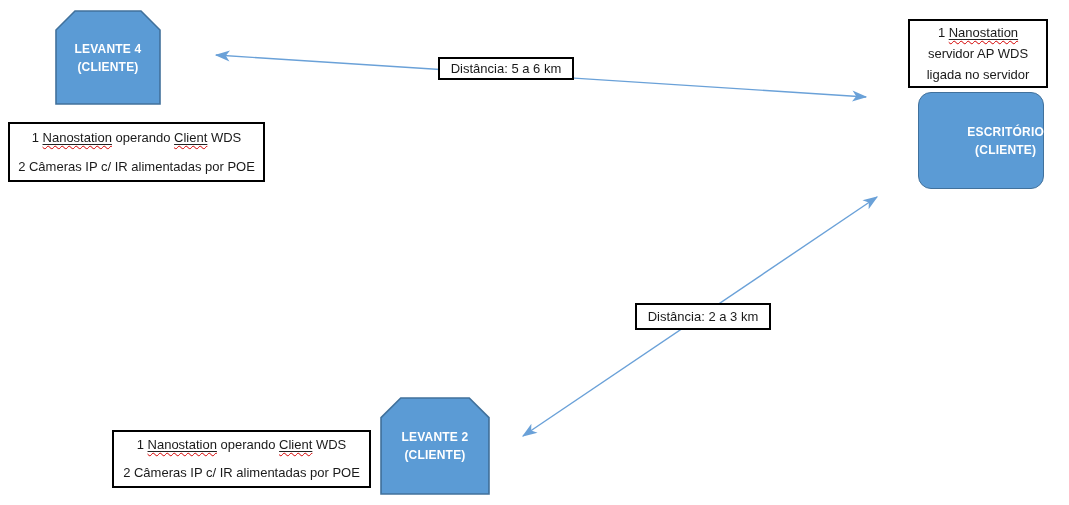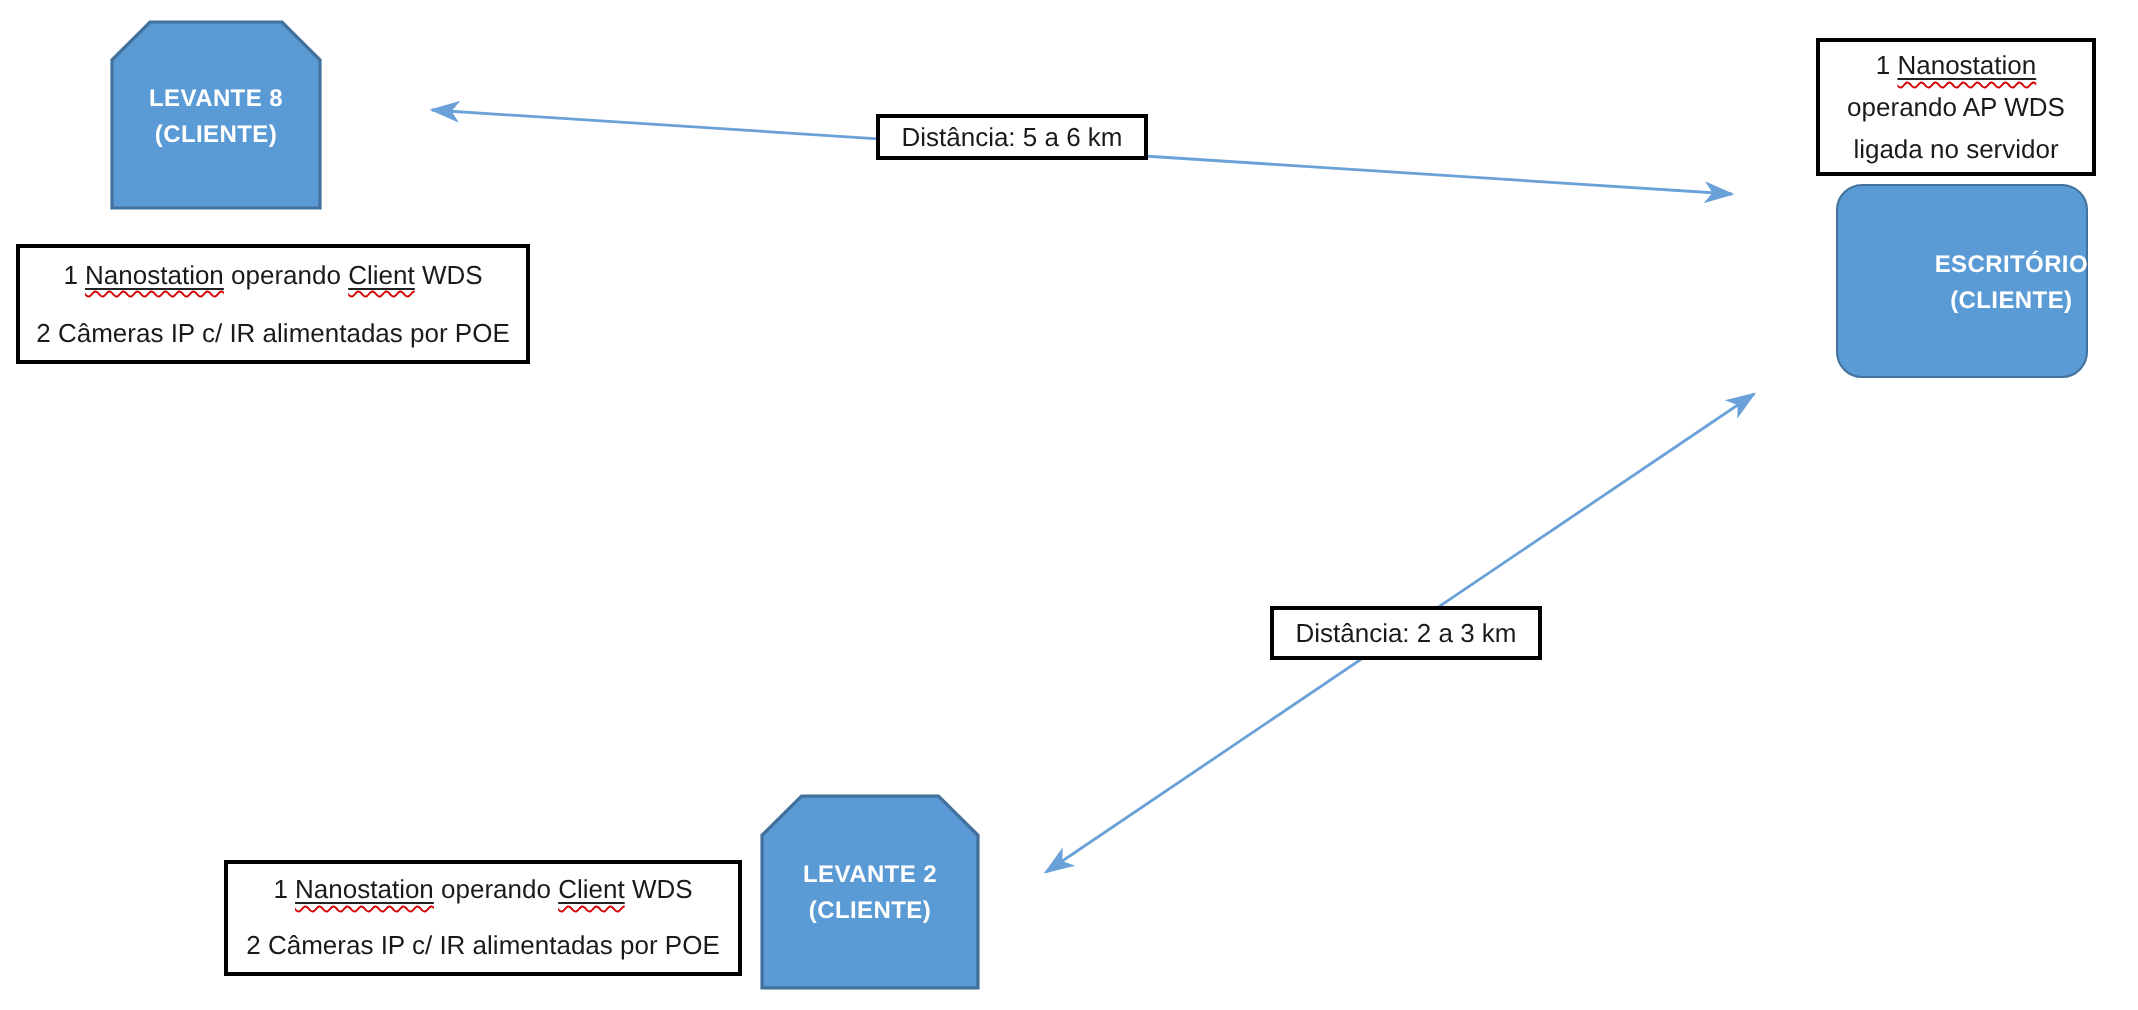--- a/index.html
+++ b/index.html
@@ -64,21 +64,21 @@
     </defs>
     <line x1="216" y1="55" x2="866" y2="97" marker-start="url(#ah)" marker-end="url(#ah)"></line>
     <line x1="877" y1="197" x2="523" y2="436" marker-start="url(#ah)" marker-end="url(#ah)"></line>
   </svg>
 
   <div class="node node-levante1">
     <svg class="shape" viewBox="0 0 106 95" preserveAspectRatio="none">
       <polygon points="1,20 20,1 86,1 105,20 105,94 1,94"></polygon>
     </svg>
     <div class="label">
-      <div>LEVANTE 8</div>
+      <div>LEVANTE 4</div>
       <div>(CLIENTE)</div>
     </div>
   </div>
 
   <div class="node node-levante2">
     <svg class="shape" viewBox="0 0 106 95" preserveAspectRatio="none">
       <polygon points="1,20 20,1 86,1 105,20 105,94 1,94"></polygon>
     </svg>
     <div class="label">
       <div>LEVANTE 2</div>
@@ -99,21 +99,21 @@
     <div class="line">2 Câmeras IP c/ IR alimentadas por POE</div>
   </div>
 
   <div class="notebox note-client-bottom">
     <div class="line"><span>1 </span><span class="u-word"><span class="squiggle">Nanostation</span></span><span> operando </span><span class="u-word"><span class="squiggle">Client</span></span><span> WDS</span></div>
     <div class="line">2 Câmeras IP c/ IR alimentadas por POE</div>
   </div>
 
   <div class="notebox note-server">
     <div class="line"><span>1 </span><span class="u-word"><span class="squiggle">Nanostation</span></span></div>
-    <div class="line">operando AP WDS</div>
+    <div class="line">servidor AP WDS</div>
     <div class="line">ligada no servidor</div>
   </div>
 
   <div class="notebox label-distance label-distance1">
     <div class="line">Distância: 5 a 6 km</div>
   </div>
   <div class="notebox label-distance label-distance2">
     <div class="line">Distância: 2 a 3 km</div>
   </div>
 

